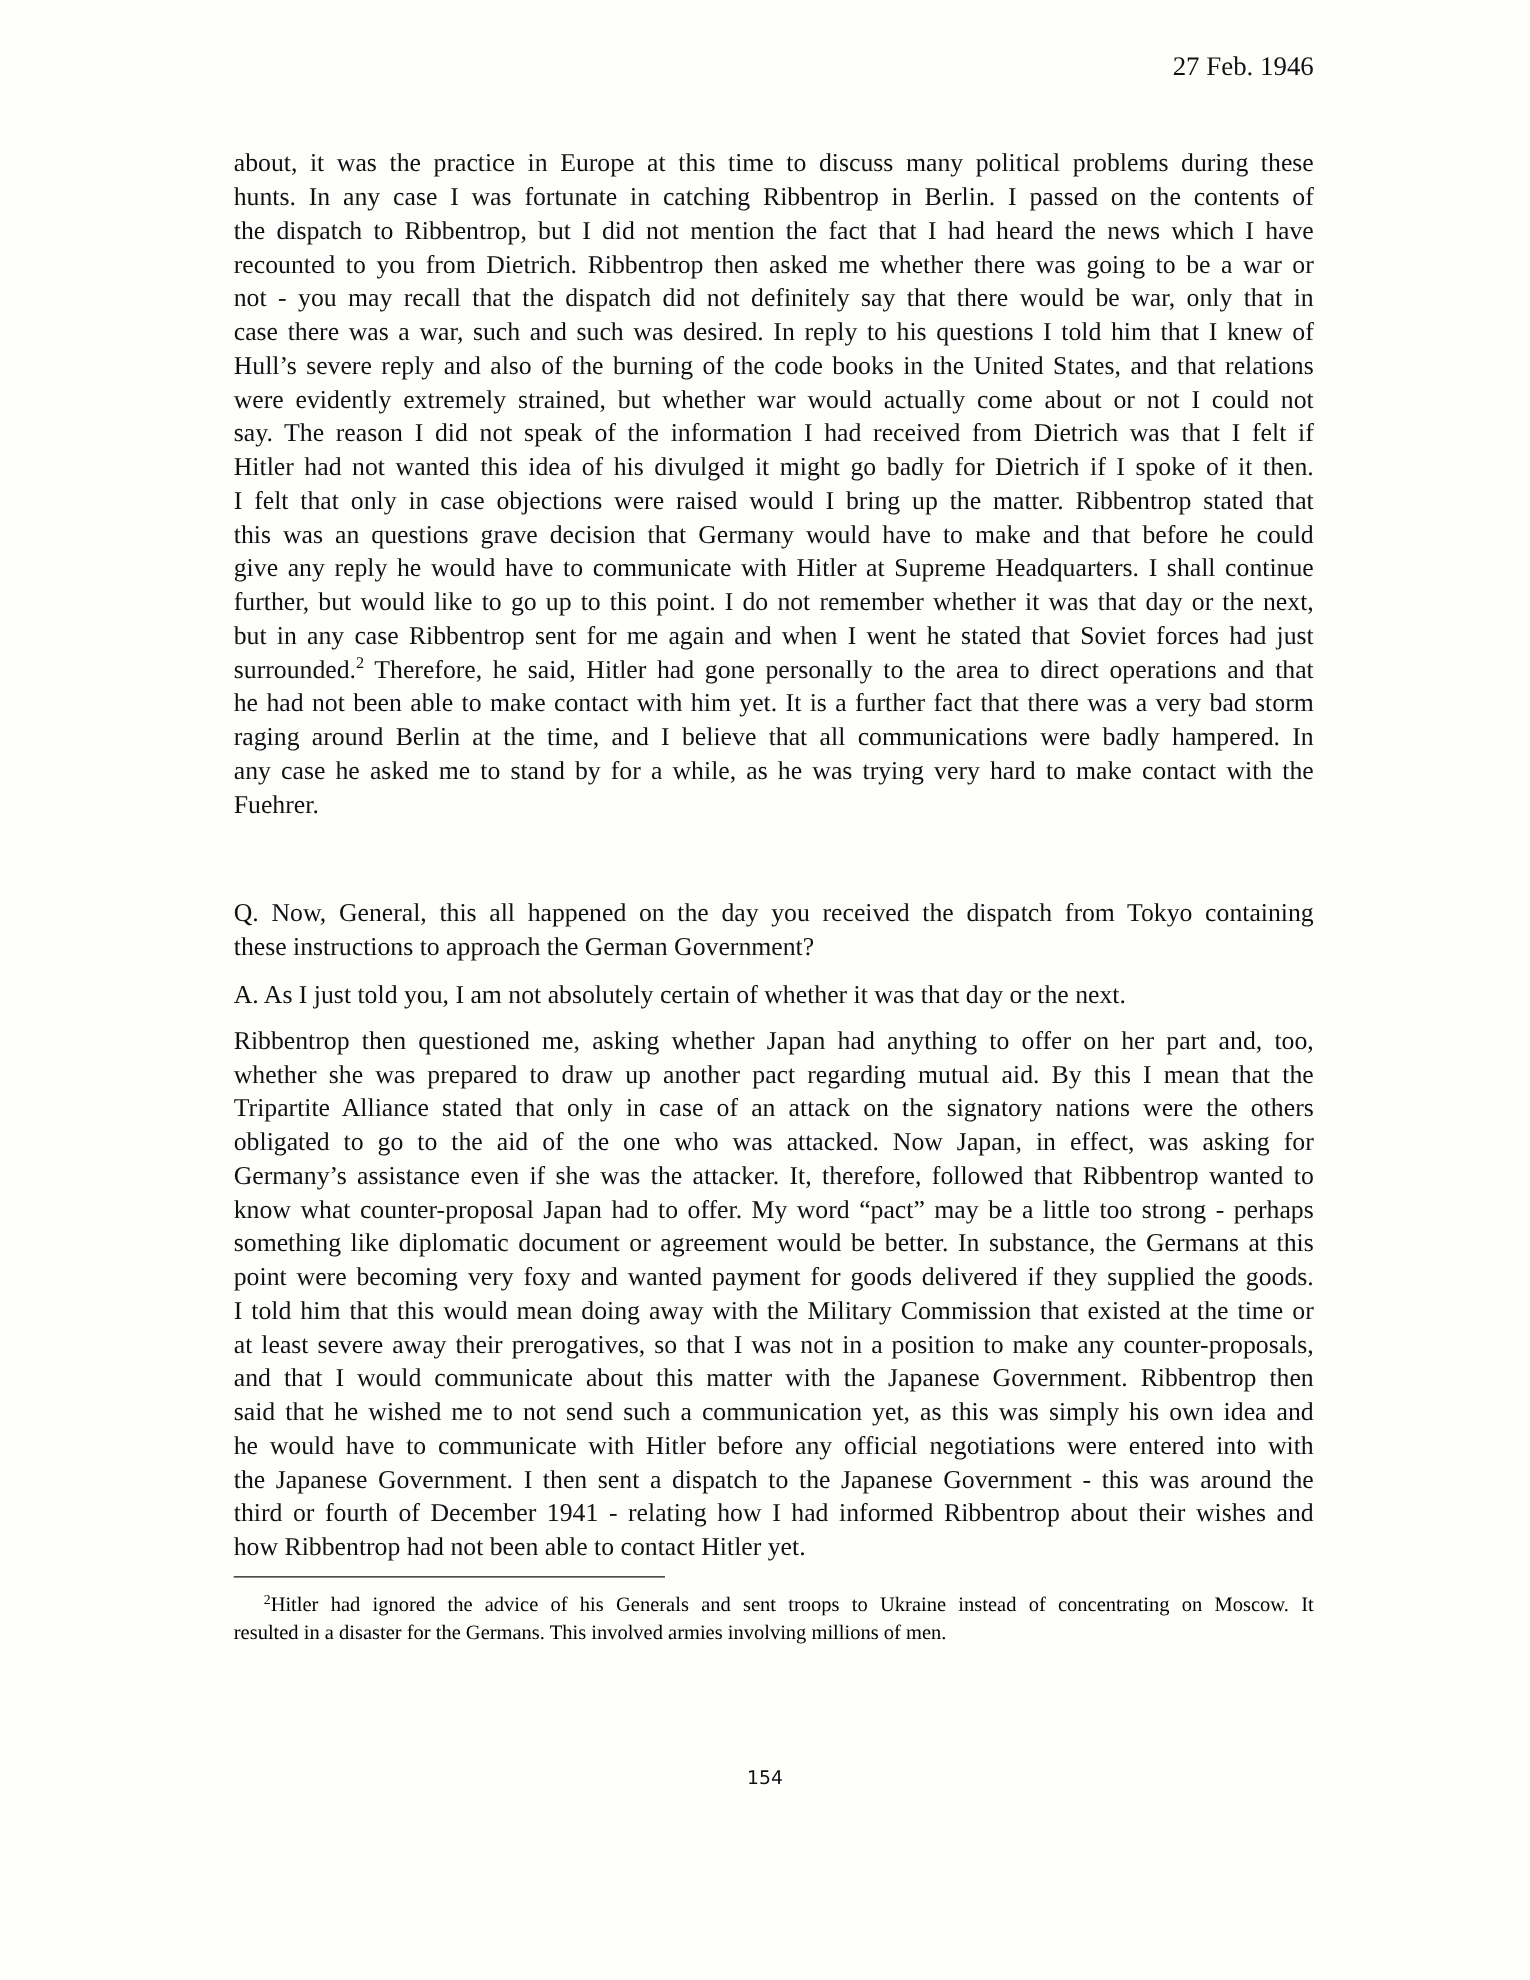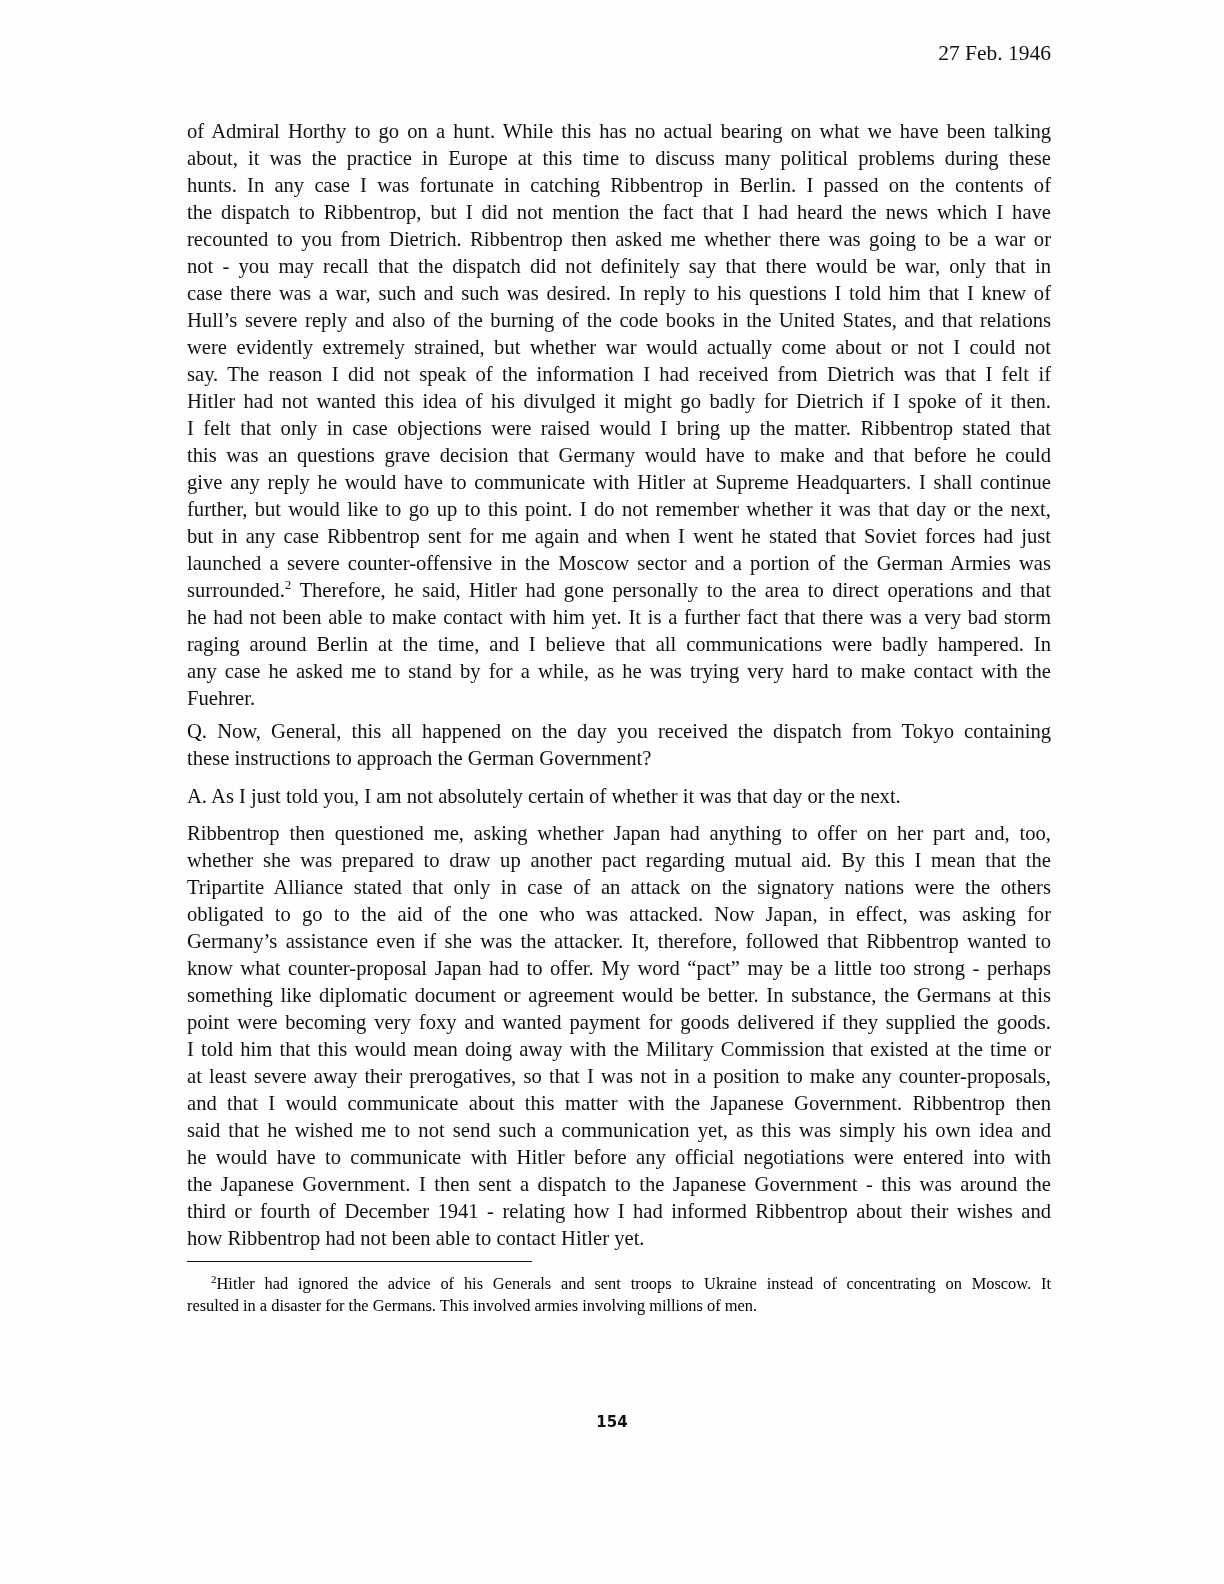--- a/index.html
+++ b/index.html
@@ -66,50 +66,47 @@
   .footnote sup { font-size: 11px; line-height: 0; vertical-align: 6px; }
   .page-number {
     position: absolute;
     left: 0;
     width: 1224px;
     top: 1413px;
     text-align: center;
     font-family: "DejaVu Sans", sans-serif;
     font-size: 15px;
     color: #111;
-    font-weight: bold;
   }
 </style>
 </head>
 <body>
 
 <div class="page">
 
   <div class="date">27 Feb. 1946</div>
 
   <div class="body-text" style="top:118px;">
 
     <div class="para" style="top:0px;">
-      <span class="line">of Admiral Horthy to go on a hunt.  While this has no actual bearing on what we have been talking</span>
       <span class="line">about, it was the practice in Europe at this time to discuss many political problems during these</span>
       <span class="line">hunts.  In any case I was fortunate in catching Ribbentrop in Berlin.  I passed on the contents of</span>
       <span class="line">the dispatch to Ribbentrop, but I did not mention the fact that I had heard the news which I have</span>
       <span class="line">recounted to you from Dietrich. Ribbentrop then asked me whether there was going to be a war or</span>
       <span class="line">not - you may recall that the dispatch did not definitely say that there would be war, only that in</span>
       <span class="line">case there was a war, such and such was desired. In reply to his questions I told him that I knew of</span>
       <span class="line">Hull’s severe reply and also of the burning of the code books in the United States, and that relations</span>
       <span class="line">were evidently extremely strained, but whether war would actually come about or not I could not</span>
       <span class="line">say.  The reason I did not speak of the information I had received from Dietrich was that I felt if</span>
       <span class="line">Hitler had not wanted this idea of his divulged it might go badly for Dietrich if I spoke of it then.</span>
       <span class="line">I felt that only in case objections were raised would I bring up the matter.  Ribbentrop stated that</span>
       <span class="line">this was an questions grave decision that Germany would have to make and that before he could</span>
       <span class="line">give any reply he would have to communicate with Hitler at Supreme Headquarters. I shall continue</span>
       <span class="line">further, but would like to go up to this point. I do not remember whether it was that day or the next,</span>
       <span class="line">but in any case Ribbentrop sent for me again and when I went he stated that Soviet forces had just</span>
-      <span class="line">launched a severe counter-offensive in the Moscow sector and a portion of the German Armies was</span>
       <span class="line"><span>surrounded.</span><sup class="fnref">2</sup><span>  Therefore, he said, Hitler had gone personally to the area to direct operations and that</span></span>
       <span class="line">he had not been able to make contact with him yet. It is a further fact that there was a very bad storm</span>
       <span class="line">raging around Berlin at the time, and I believe that all communications were badly hampered.  In</span>
       <span class="line">any case he asked me to stand by for a while, as he was trying very hard to make contact with the</span>
       <span class="line last">Fuehrer.</span>
     </div>
 
     <div class="para" style="top:600px;">
       <span class="line">Q. Now, General, this all happened on the day you received the dispatch from Tokyo containing</span>
       <span class="line last">these instructions to approach the German Government?</span>

